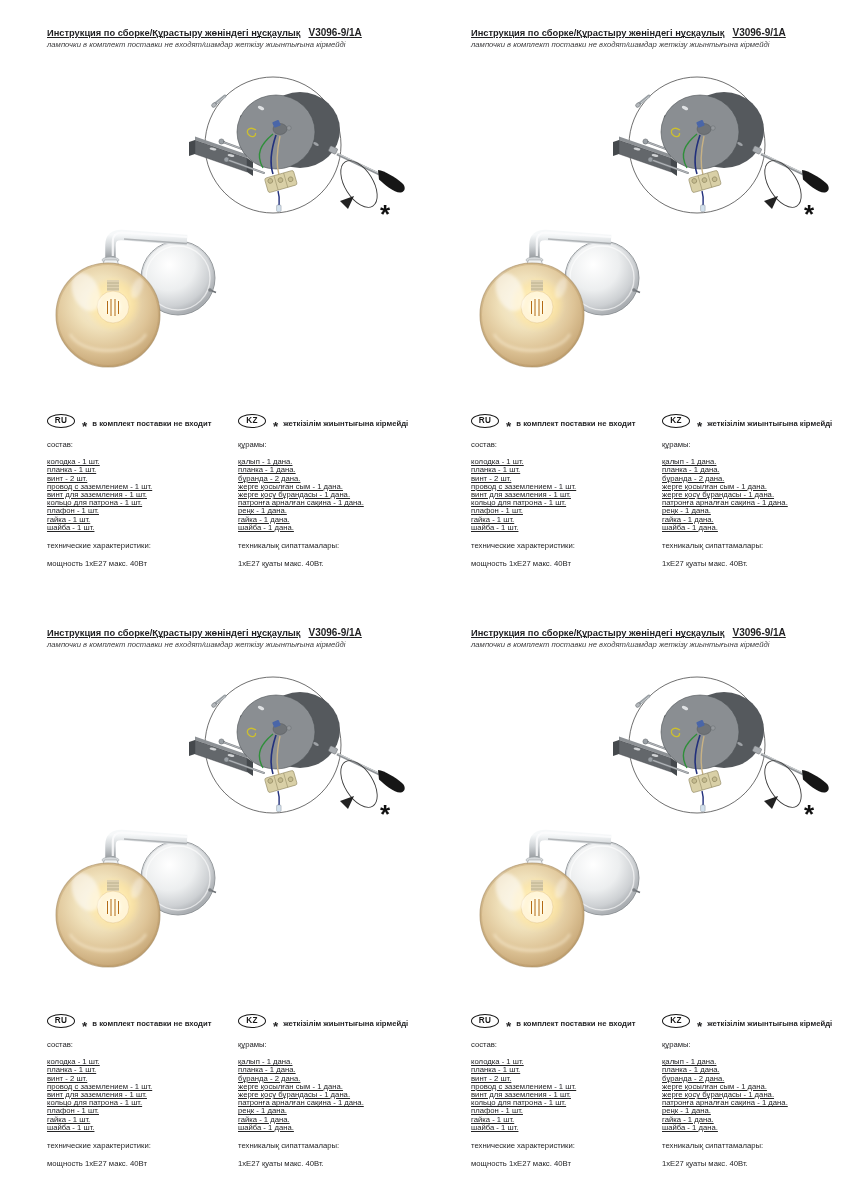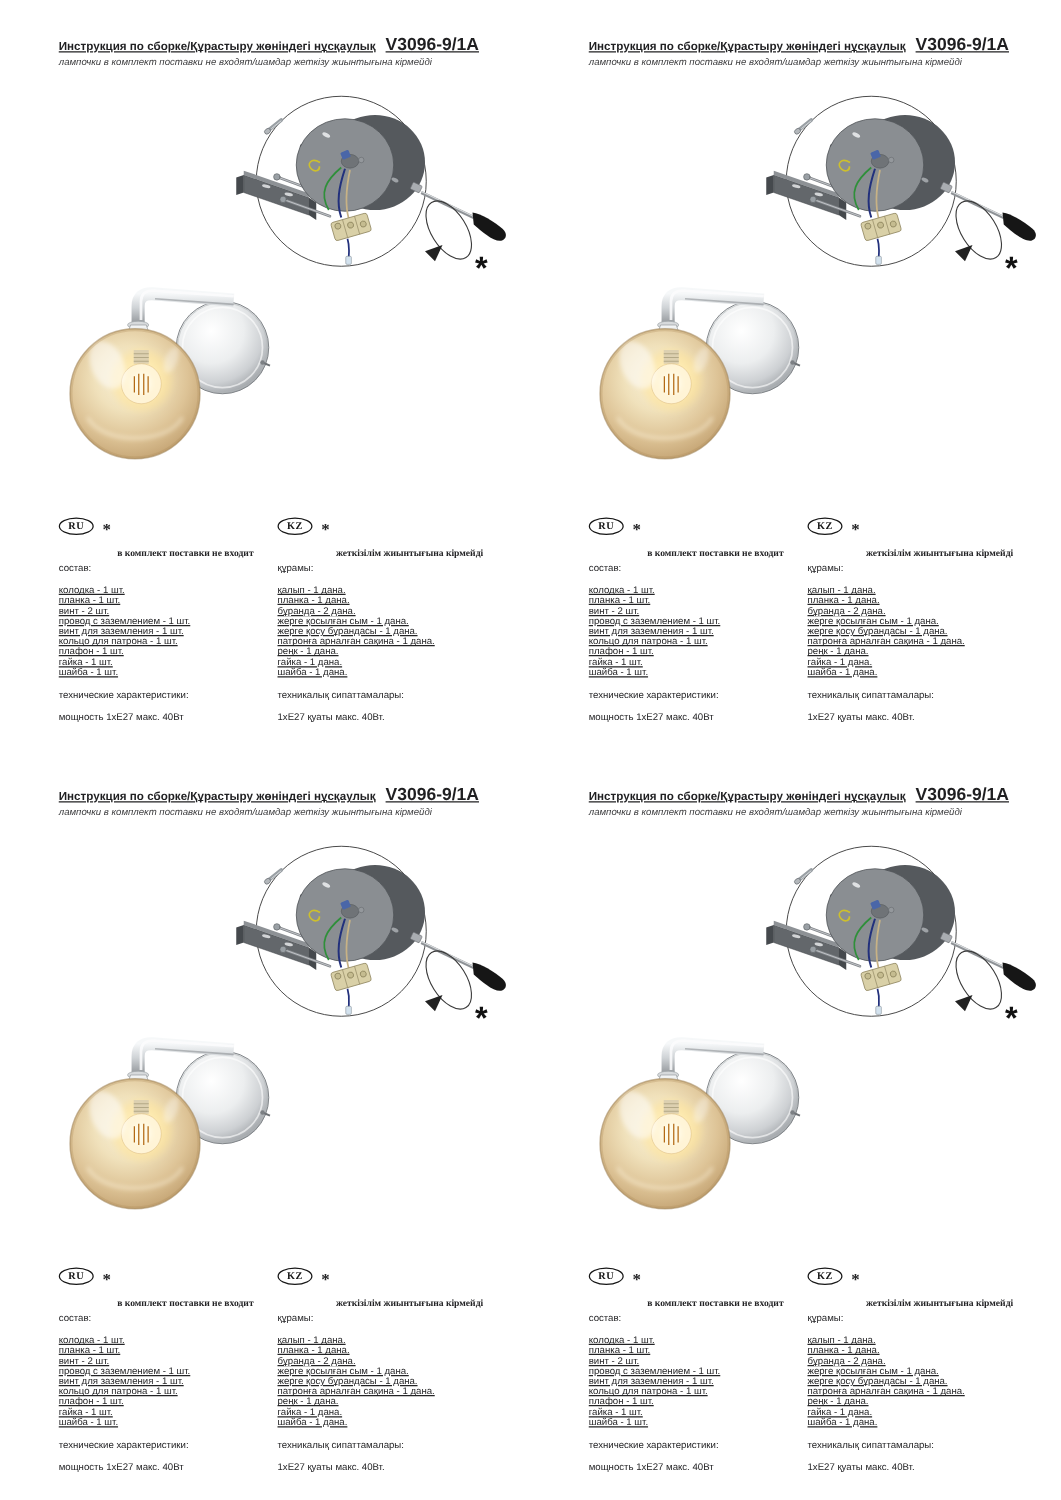--- a/index.html
+++ b/index.html
@@ -9,39 +9,39 @@
   }
   .quadrant{position:absolute;width:425px;height:600px;}
   .quadrant.tl{left:0;top:0}
   .quadrant.tr{left:424px;top:0}
   .quadrant.bl{left:0;top:600px}
   .quadrant.br{left:424px;top:600px}
 
   .q-header{position:absolute;left:47px;top:27px;width:312px;}
   .q-header-top{display:flex;justify-content:space-between;align-items:baseline;white-space:nowrap;text-decoration:underline;}
   .q-title{font-weight:700;font-size:9.3px;color:#1f1f21;}
-  .q-model{font-weight:700;font-size:14px;color:#1f1f21;margin-left:8px;}
+  .q-model{font-weight:700;font-size:10px;color:#1f1f21;margin-left:8px;}
   .q-sub{font-size:7.7px;color:#3c3c3e;margin-top:2px;white-space:nowrap;font-style:italic;}
 
   .diagram{position:absolute;left:183px;top:70px;width:228px;height:152px;}
   .photo{position:absolute;left:38px;top:210px;width:214px;height:178px;}
 
   .cols{position:absolute;left:0;top:414px;width:424px;}
   .col{position:absolute;top:0;width:182px;font-size:7.7px;line-height:8.2px;color:#242426;}
   .col.ru{left:47px;}
-  .col.kz{left:222px;}
-  .col-head{display:flex;align-items:center;height:14px;font-family:Liberation Serif, serif;}
+  .col.kz{left:238px;}
+  .col-head{display:flex;align-items:flex-end;height:14px;}
   .badge{
     display:inline-block;border:1px solid #161616;border-radius:50%;
     width:26px;height:12px;line-height:12px;text-align:center;
     font-weight:700;font-size:8.2px;letter-spacing:.4px;flex:0 0 auto;color:#161616;
   }
   .ast{font-weight:700;font-size:13.5px;line-height:8px;margin:0 5px 0 7px;transform:translateY(3px);flex:0 0 auto;}
   .note{font-weight:700;font-size:7.7px;white-space:nowrap;margin-top:44px;}
-  .list-title{margin-top:23px;}
+  .list-title{margin-top:13px;}
   .items{margin-top:9px;text-decoration:underline;}
   .items .line{white-space:nowrap;}
   .tech{margin-top:8px;}
   .tech div{white-space:nowrap;margin-top:10px;}
 </style>
 </head>
 <body>
 
 <div id="page">
   <section class="quadrant tl">

